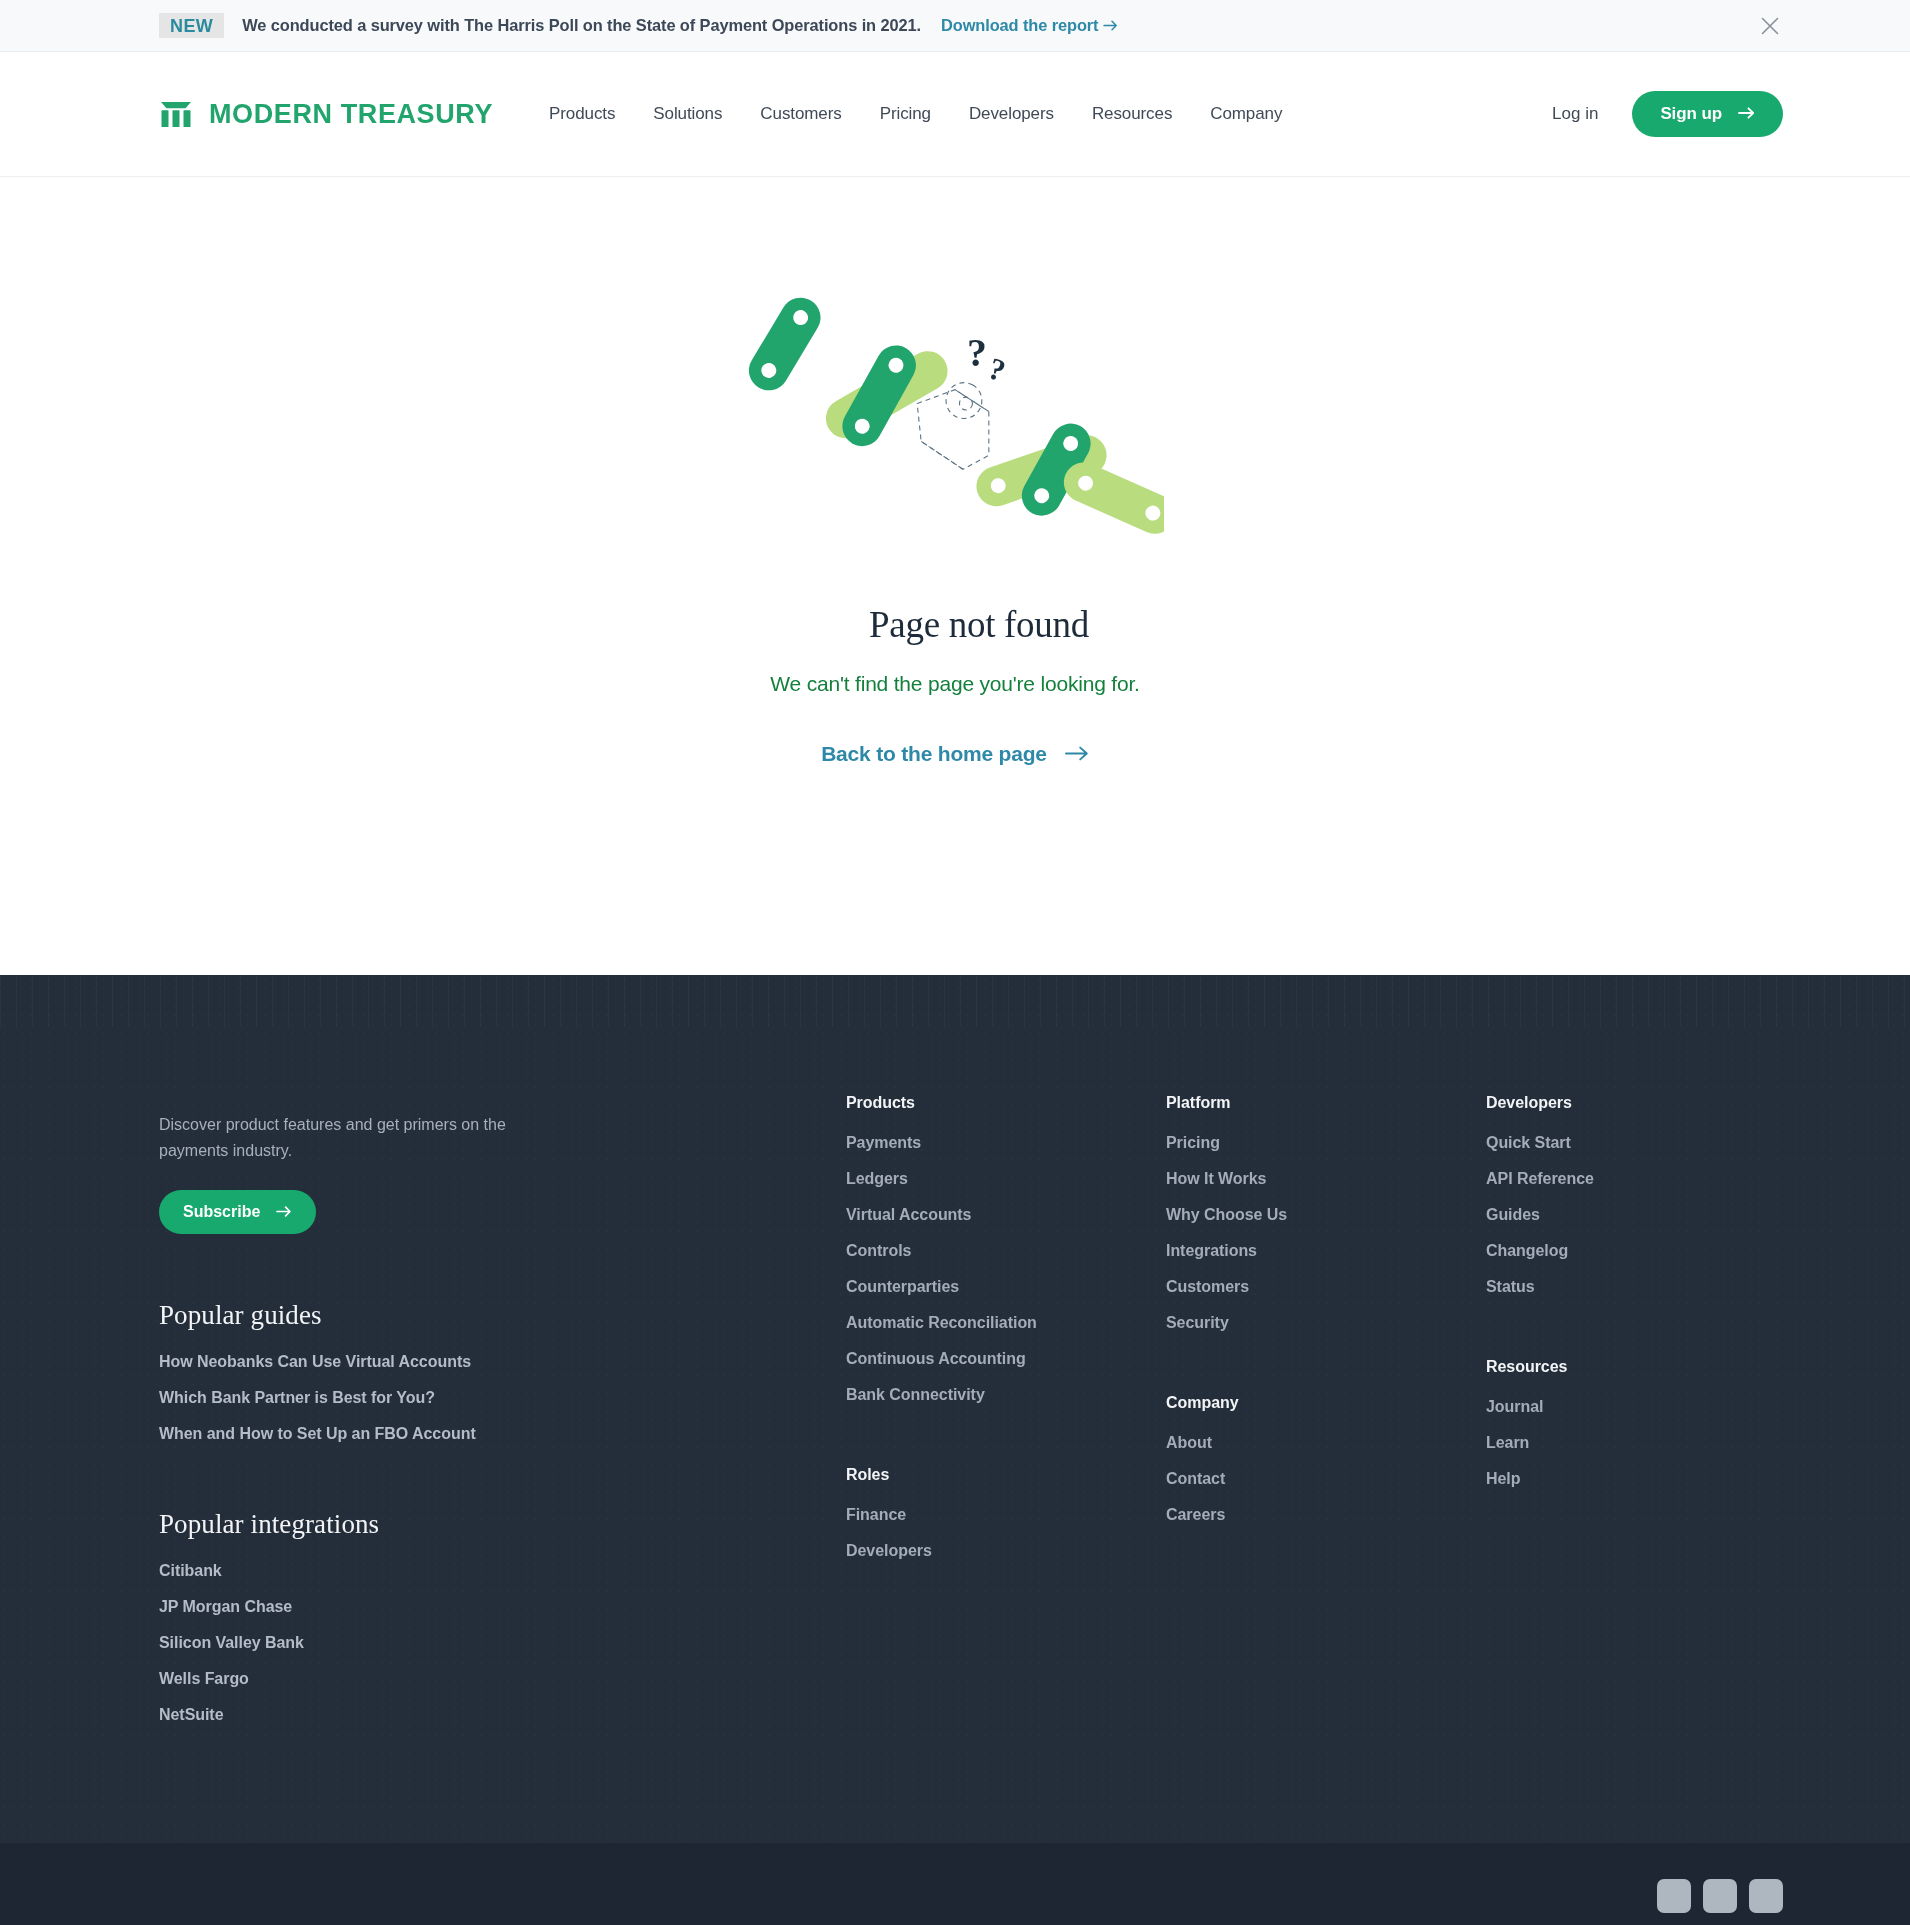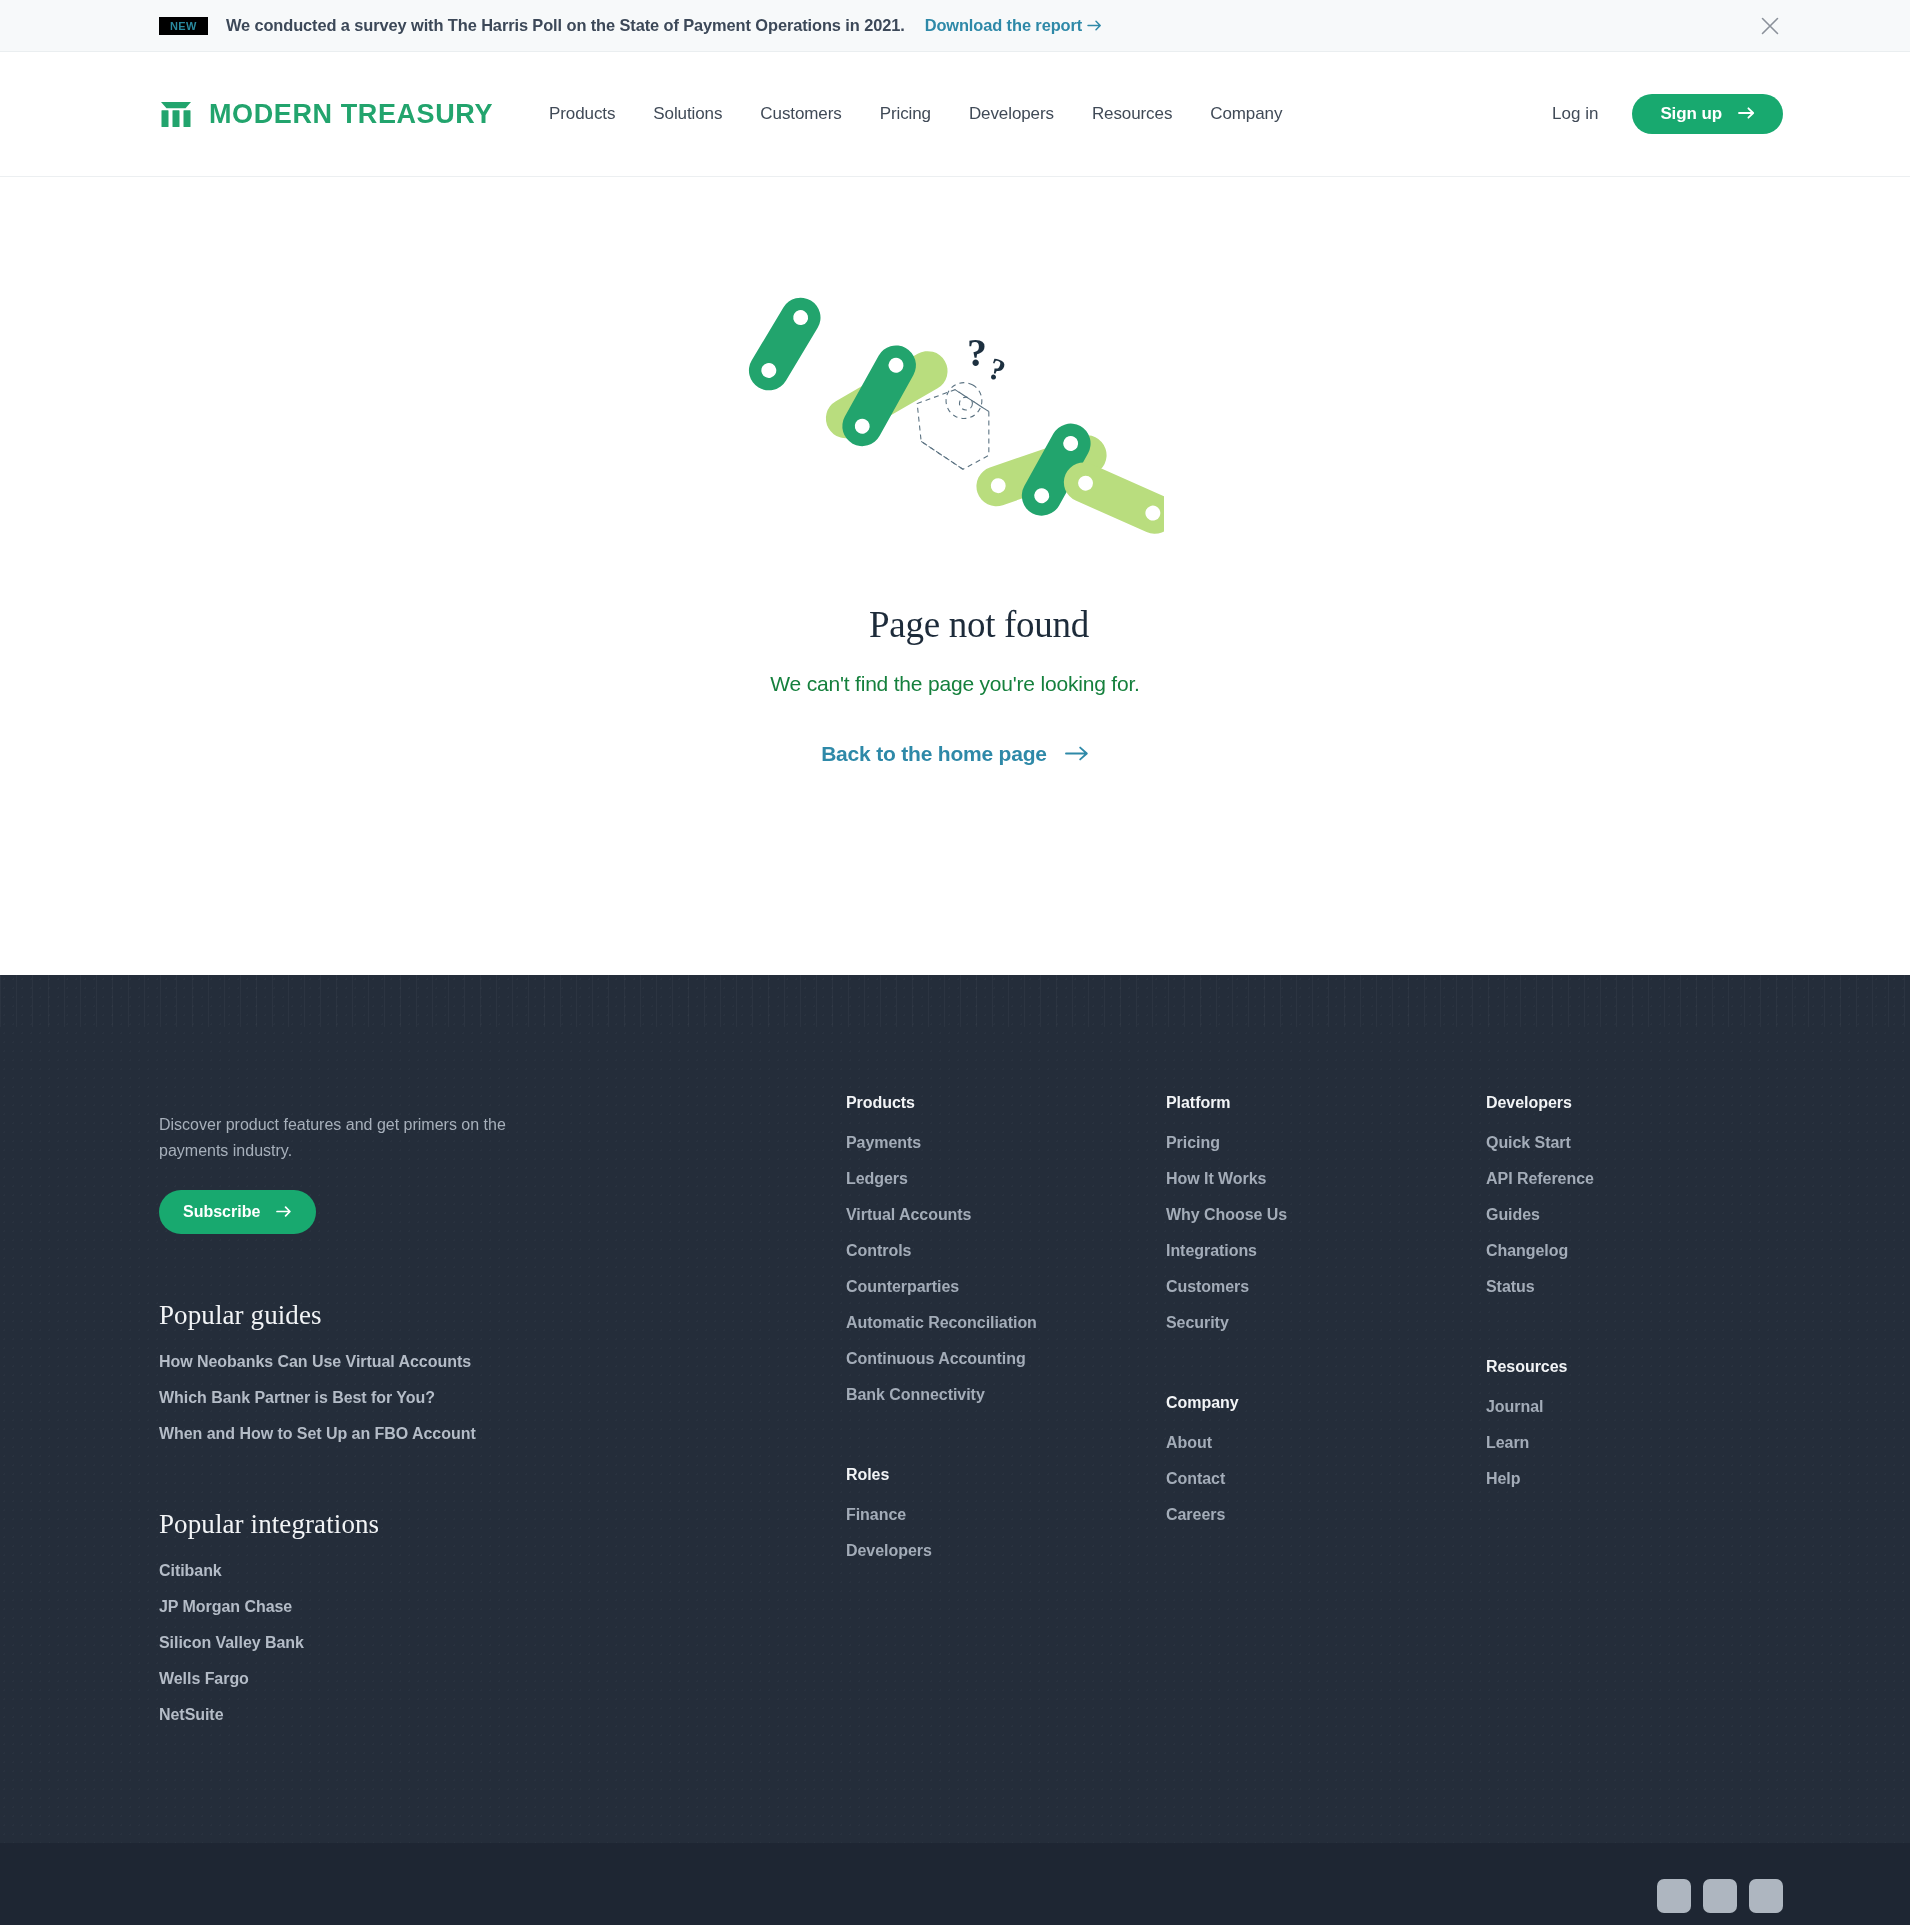--- a/index.html
+++ b/index.html
@@ -22,23 +22,23 @@
     align-items: center;
     position: relative;
   }
   .banner-inner {
     display: flex;
     align-items: center;
     padding-left: 159px;
     gap: 18px;
   }
   .badge-new {
-    background: #000000;
+    background: #e5e5e5;
     color: #2a8a9e;
-    font-size: 11px;
+    font-size: 18px;
     font-weight: 700;
     letter-spacing: 0.4px;
     padding: 4px 11px 3px;
     line-height: 1;
   }
   .banner-text {
     font-size: 16.4px;
     font-weight: 700;
     color: #3c4858;
     letter-spacing: -0.1px;
@@ -107,21 +107,21 @@
   .login-link {
     font-size: 17px;
     color: #404a57;
     text-decoration: none;
   }
   .signup-btn {
     background: #18a96f;
     color: #fff;
     border: none;
     border-radius: 994px;
-    height: 40px;
+    height: 46px;
     padding: 0 28px;
     font-size: 17px;
     font-weight: 700;
     font-family: inherit;
     display: flex;
     align-items: center;
     gap: 16px;
     cursor: pointer;
     letter-spacing: -0.1px;
   }

